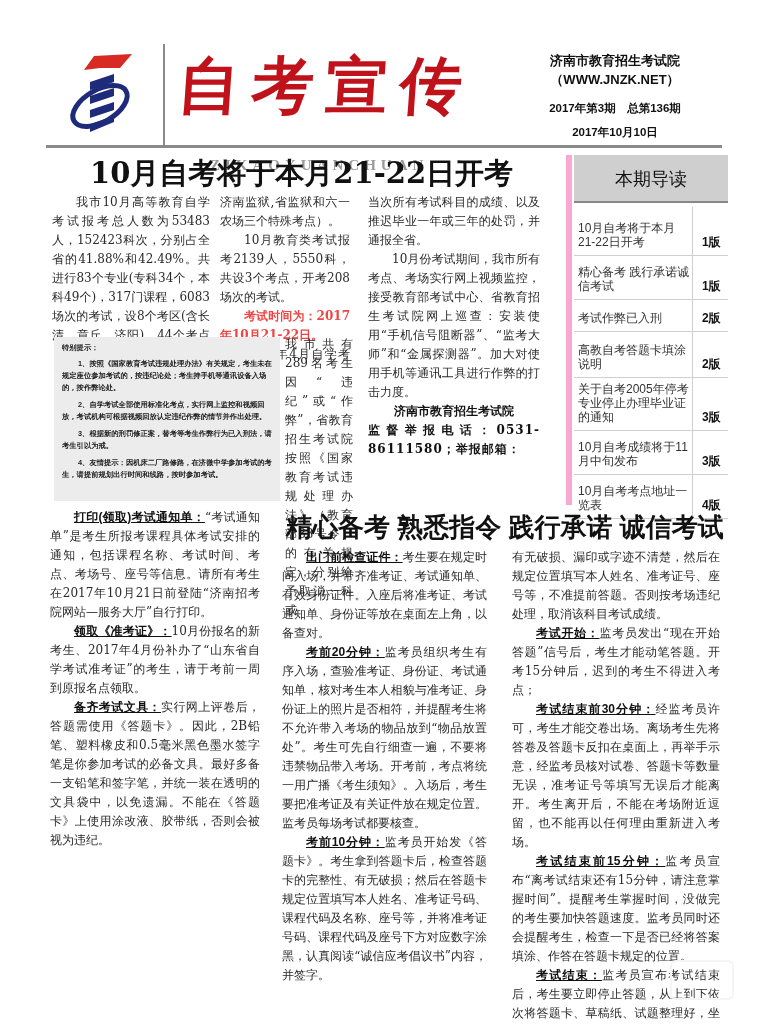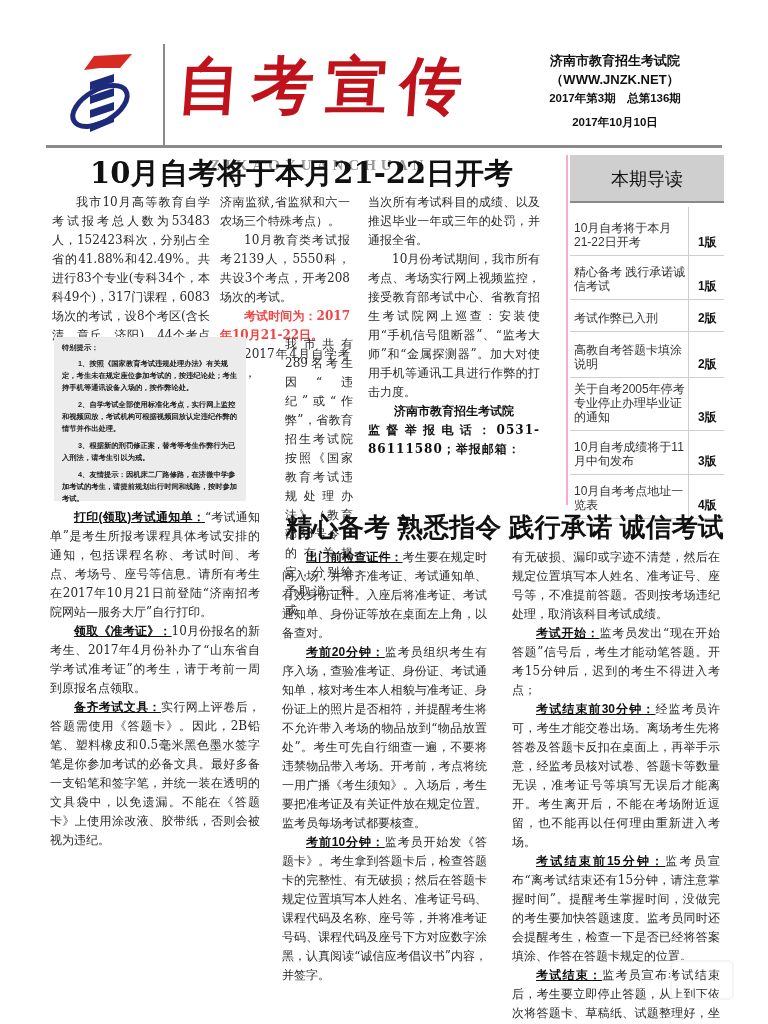--- a/index.html
+++ b/index.html
@@ -8,49 +8,49 @@
 
   
   .masthead { position: absolute; left: 0; top: 0; width: 768px; height: 150px; }
   .logo { position: absolute; left: 62px; top: 48px; width: 78px; height: 90px; }
   .mast-divider { position: absolute; left: 163px; top: 44px; width: 2px; height: 104px; background: #8a8a8a; }
   .mast-title { position: absolute; left: 178px; top: 46px; font-family: "DejaVu Serif", serif; font-size: 62px; font-weight: bold; color: #c0121b; letter-spacing: 12px; line-height: 80px; transform: skewX(-4deg); }
   .mast-pinyin { position: absolute; left: 210px; top: 126px; font-family: "Liberation Serif", serif; font-size: 15px; font-weight: bold; color: #9a9a9a; letter-spacing: 5px; margin-top: 31px; }
   .mast-info { position: absolute; left: 540px; top: 52px; width: 150px; text-align: center; font-family: "Liberation Sans", sans-serif; font-weight: bold; color: #111; }
   .mast-info .org { font-size: 13px; line-height: 18px; }
   .mast-info .url { font-size: 13px; line-height: 20px; }
-  .mast-info .issue { font-size: 11.5px; line-height: 16px; margin-top: 0; }
+  .mast-info .issue { font-size: 11.5px; line-height: 16px; margin-top: 10px; }
   .mast-info .date { font-size: 11.5px; line-height: 16px; margin-top: 8px; }
   .mast-rule { position: absolute; left: 46px; top: 145px; width: 676px; height: 3px; background: #8a8a8a; }
 
   
   .headline { position: absolute; left: 90px; top: 150px; font-family: "DejaVu Serif", serif; font-weight: bold; font-size: 29px; line-height: 46px; color: #111; white-space: nowrap; }
 
   
   .body-text { font-size: 12px; line-height: 19px; color: #2a2a2a; text-align: justify; }
   .body-text p { text-indent: 2em; }
   .body-text p.noindent { text-indent: 0; }
   .col { position: absolute; }
   .col1 { left: 52px; top: 193px; width: 158px; }
   .col2 { left: 220px; top: 193px; width: 130px; }
   .col3 { left: 368px; top: 193px; width: 172px; }
   .bold-line { font-weight: bold; color: #ef4444; }
   .contact { font-weight: bold; color: #111; letter-spacing: 1px; }
   .contact .center { text-align: center; text-indent: 0; letter-spacing: 0; }
 
   
-  .notice { position: absolute; left: 54px; top: 337px; width: 192px; height: 164px; background: #ececec; padding: 5px 8px; font-family: "Liberation Sans", sans-serif; font-size: 7.3px; line-height: 12px; font-weight: bold; color: #222; }
+  .notice { position: absolute; left: 54px; top: 337px; width: 226px; height: 164px; background: #ececec; padding: 5px 8px; font-family: "Liberation Sans", sans-serif; font-size: 7.3px; line-height: 12px; font-weight: bold; color: #222; }
   .notice .n-title { margin-bottom: 4px; }
   .notice .n-item { text-indent: 2.2em; margin-bottom: 5px; }
 
   
   .col2b { left: 285px; top: 335px; width: 68px; }
 
   
-  .toc { position: absolute; left: 566px; top: 155px; width: 156px; height: 350px; border-left: 2px solid #f9a8d4; }
+  .toc { position: absolute; left: 566px; top: 155px; width: 156px; height: 350px; border-left: 6px solid #f9a8d4; }
   .toc-head { position: absolute; left: 2px; top: 0; width: 154px; height: 48px; background: #cfcfcf; font-family: "Liberation Sans", sans-serif; font-size: 18px; line-height: 48px; text-align: center; color: #111; border-bottom: 2px solid #888; }
   .toc-table { position: absolute; left: 2px; top: 52px; width: 154px; border-collapse: collapse; }
   .toc-table td { border-bottom: 1px solid #cfcfcf; font-family: "Liberation Sans", sans-serif; font-size: 12px; line-height: 14px; color: #333; vertical-align: bottom; padding: 4px 2px 6px 4px; }
   .toc-table td.ed { width: 36px; text-align: center; font-weight: bold; color: #111; border-left: 1px solid #cfcfcf; }
 
   
   .sec2-title { position: absolute; left: 286px; top: 505px; font-family: "Liberation Sans", sans-serif; font-weight: bold; font-size: 26px; line-height: 44px; color: #111; letter-spacing: 0; white-space: nowrap; }
   .s2col { position: absolute; }
   .s2c1 { left: 50px; top: 508px; width: 210px; }
   .s2c2 { left: 282px; top: 548px; width: 205px; }

